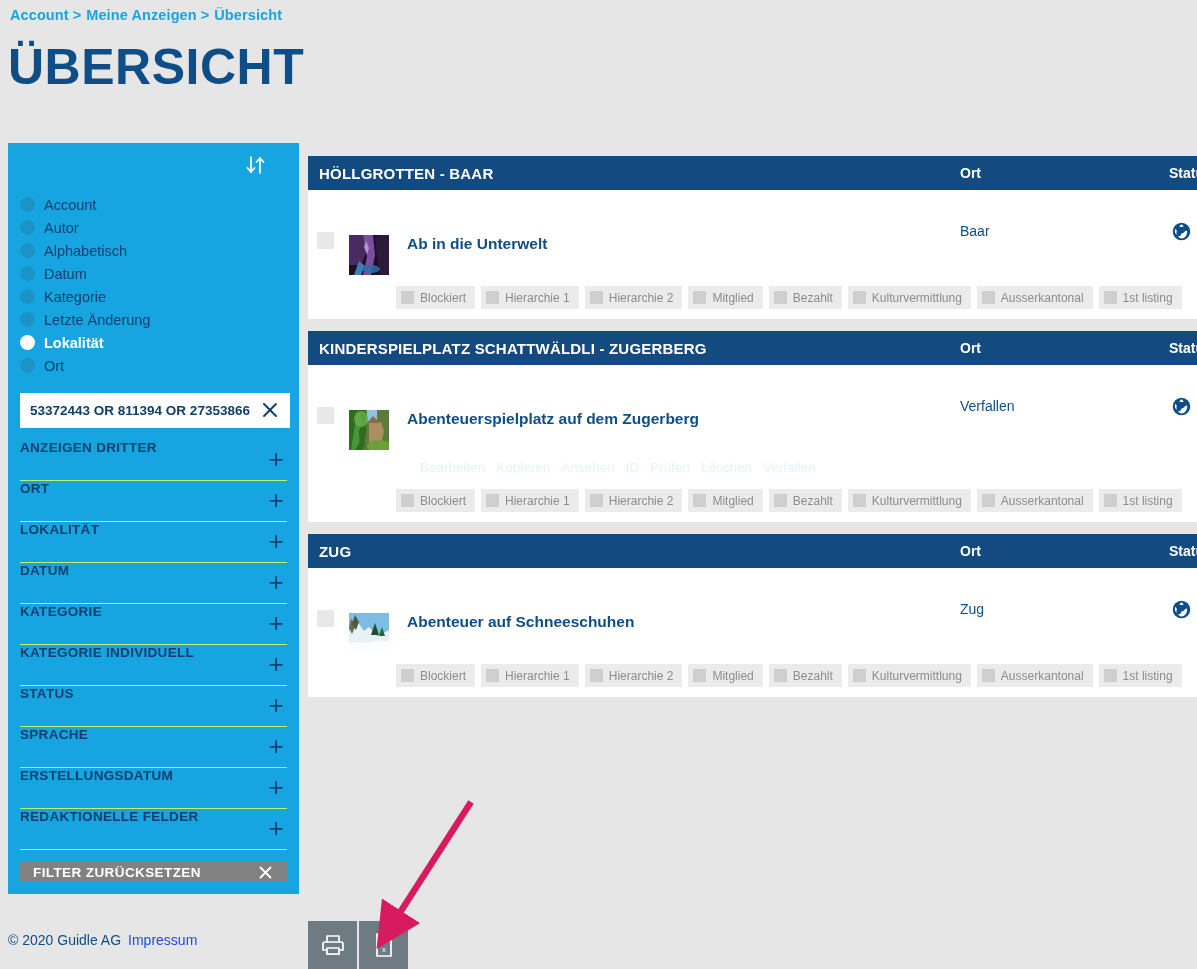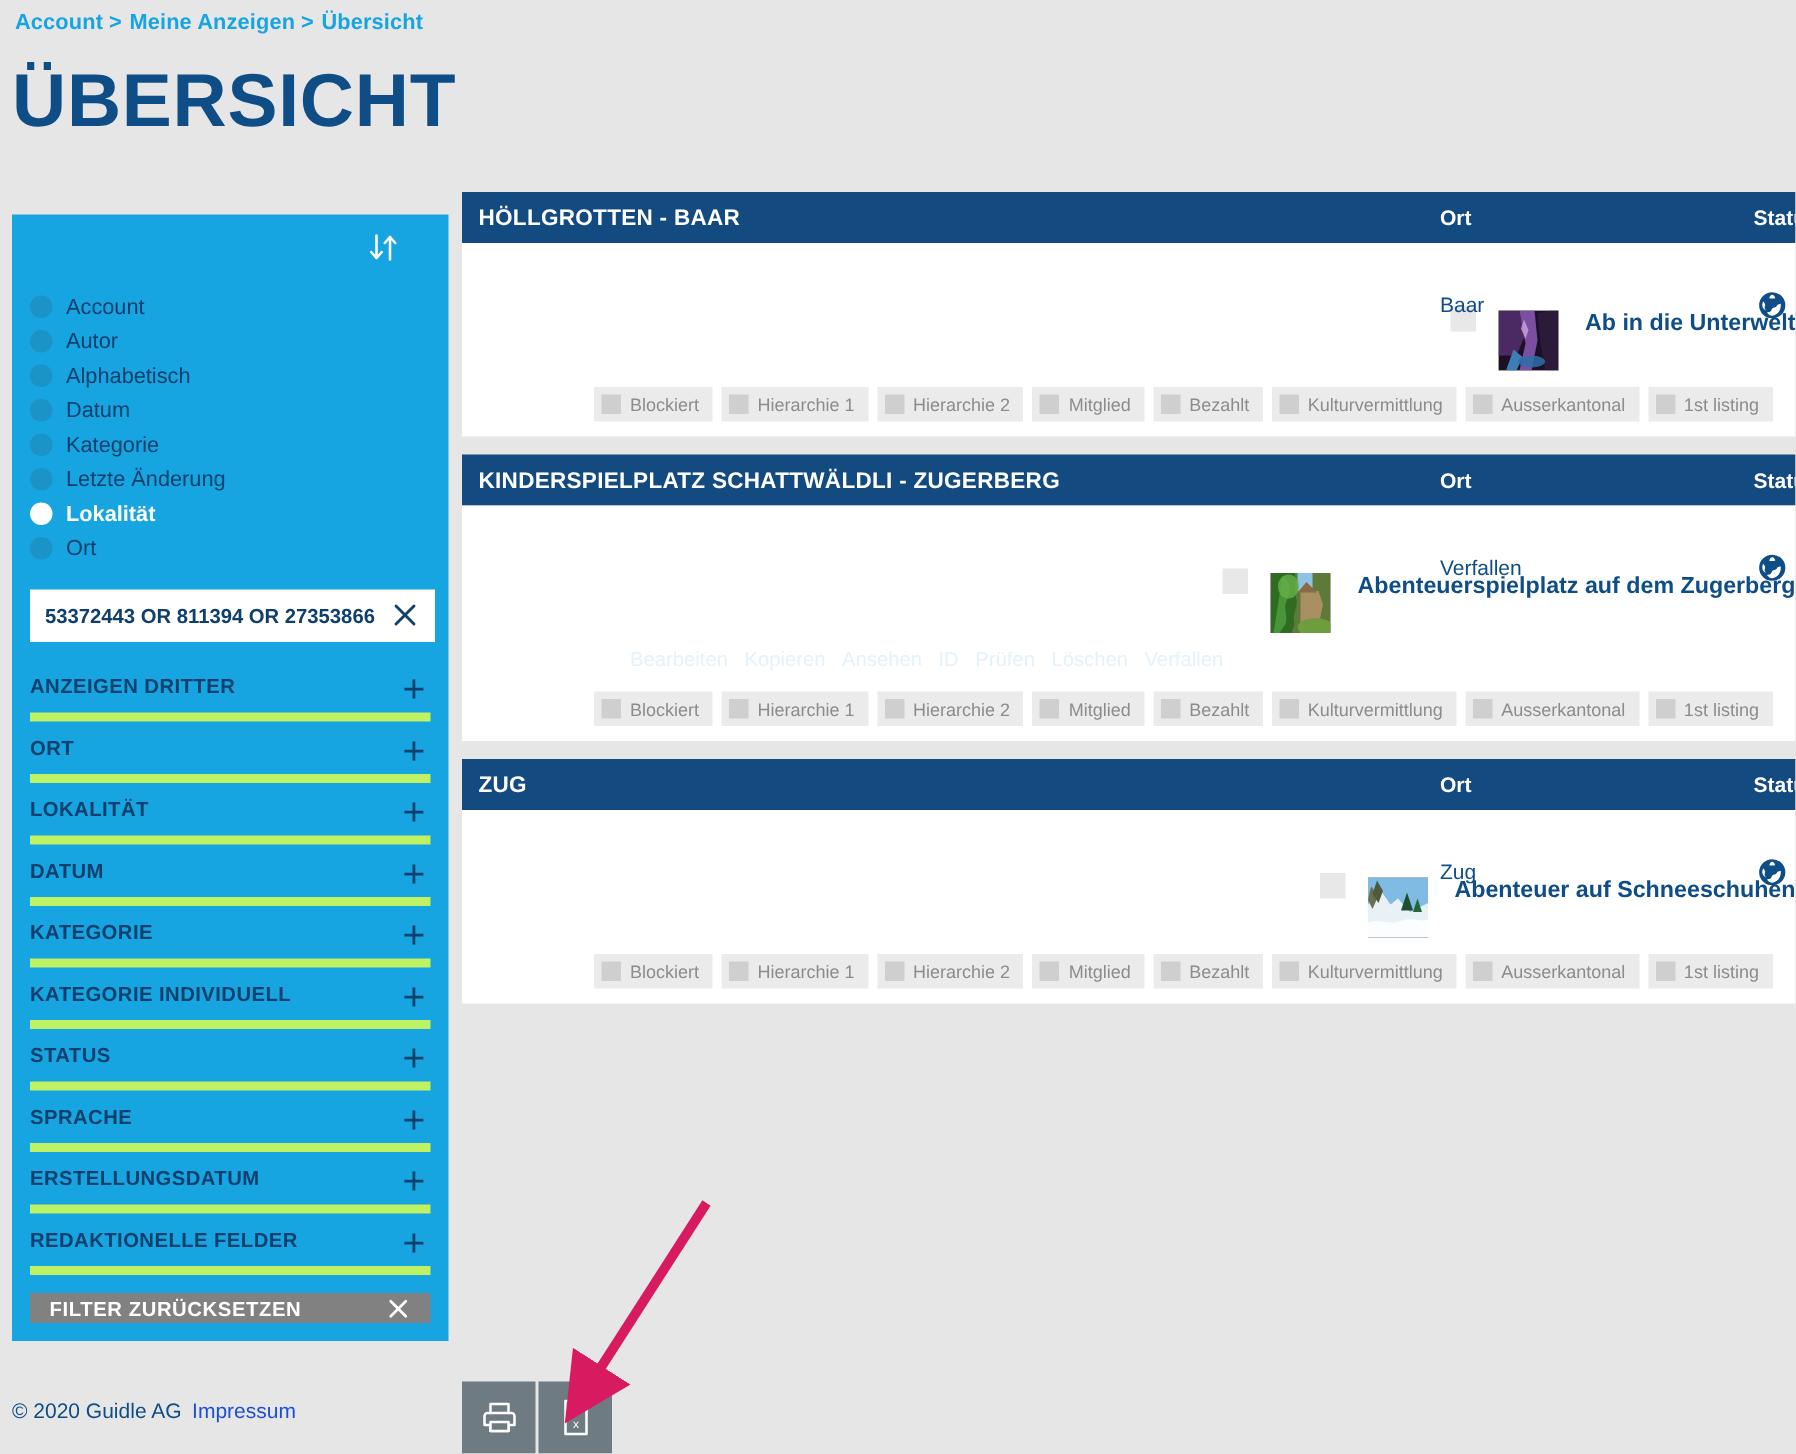--- a/index.html
+++ b/index.html
@@ -69,22 +69,22 @@
     padding:0 34px 0 10px; width:100%; height:33px;
   }
   .search-clear {
     position:absolute; right:10px; top:7px;
     width:20px; height:20px; cursor:pointer; color:#0f3f6d;
   }
 
   .accordion { margin: 12px 12px 0 12px; }
   .acc-item {
     position:relative; height:41px;
-    border-bottom:6px solid #bef264;
-    display:flex; align-items:center;
+    border-bottom:1px solid #bef264;
+    display:flex; 
     cursor:pointer;
   }
   .acc-label {
     font-size:13.5px; font-weight:bold; color:#0f3f6d;
     letter-spacing:.3px; text-transform:uppercase;
   }
   .acc-plus {
     position:absolute; right:0px; top:9px;
     width:22px; height:22px; color:#0f3f6d;
     font-size:26px; line-height:21px; font-weight:300; text-align:center;
@@ -102,21 +102,21 @@
   }
   .reset-x { color:#fff; width:17px; height:17px; }
 
   .footer {
     position:absolute; left:8px; top:932px;
     font-size:14px; color:#0f4d86; white-space:nowrap;
   }
   .footer a { color:#1d4ed8; text-decoration:none; margin-left:7px; }
 
   
-  .main { position:absolute; left:308px; top:128px; width:889px; }
+  .main { position:absolute; left:308px; top:156px; width:889px; }
 
   .group { margin-bottom:12px; }
   .group-header {
     background:#134a80; height:34px; color:#fff;
     display:flex; align-items:center; position:relative;
     padding-left:11px;
   }
   .group-title {
     font-size:15px; font-weight:bold; letter-spacing:.2px;
     text-transform:uppercase; white-space:nowrap;
@@ -124,21 +124,21 @@
   .col-ort {
     position:absolute; left:652px; top:9px;
     font-size:14px; font-weight:bold; color:#fff;
   }
   .col-status {
     position:absolute; left:861px; top:9px;
     font-size:14px; font-weight:bold; color:#fff; white-space:nowrap;
   }
 
   .group-body { background:#fff; position:relative; padding-bottom:10px; }
-  .row-main { display:flex; align-items:flex-start; padding:12px 0 0 0; position:relative; min-height:56px;justify-content:flex-end; }
+  .row-main { display:flex; align-items:flex-start; padding:12px 0 0 0; position:relative; min-height:56px; }
   .row-check {
     width:17px; height:17px; background:#e8e8e8; flex:0 0 auto;
     margin:30px 0 0 9px; cursor:pointer;
   }
   .thumb {
     width:40px; height:40px; flex:0 0 auto; margin:33px 0 0 15px;
     background:#6a6a6a; overflow:hidden; position:relative;
   }
   .thumb svg { display:block; width:40px; height:40px; }
   .row-title {

